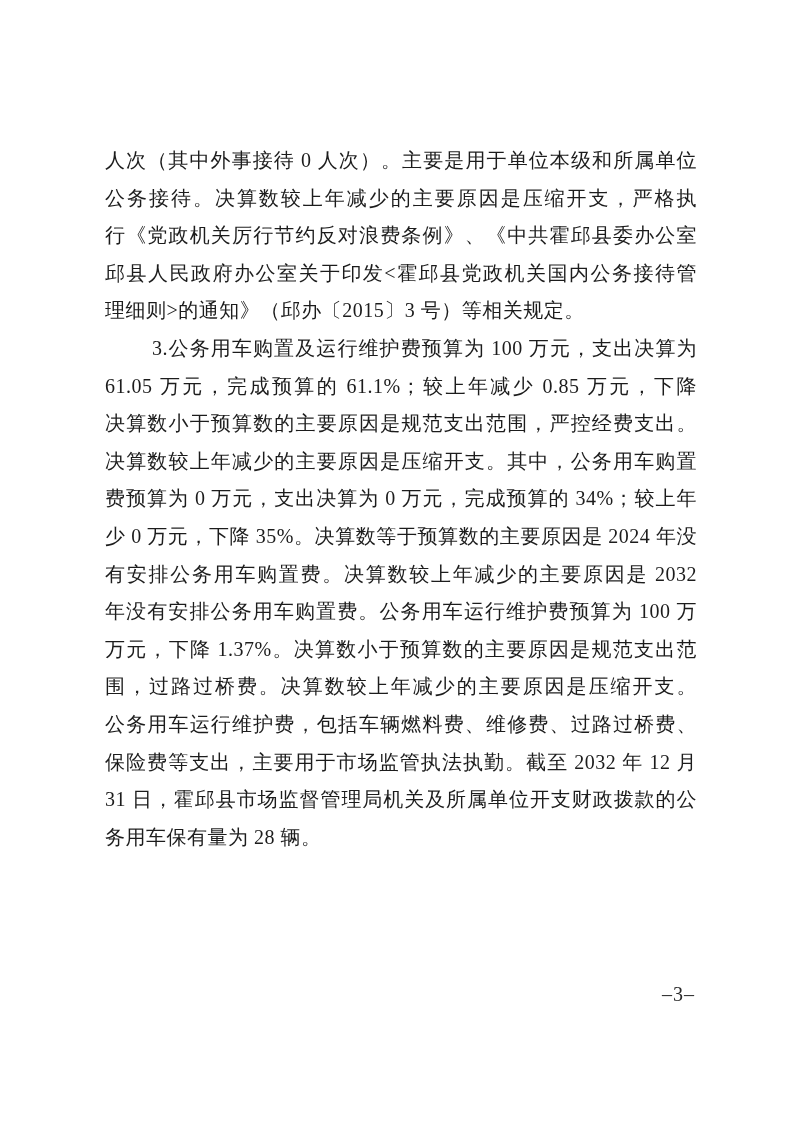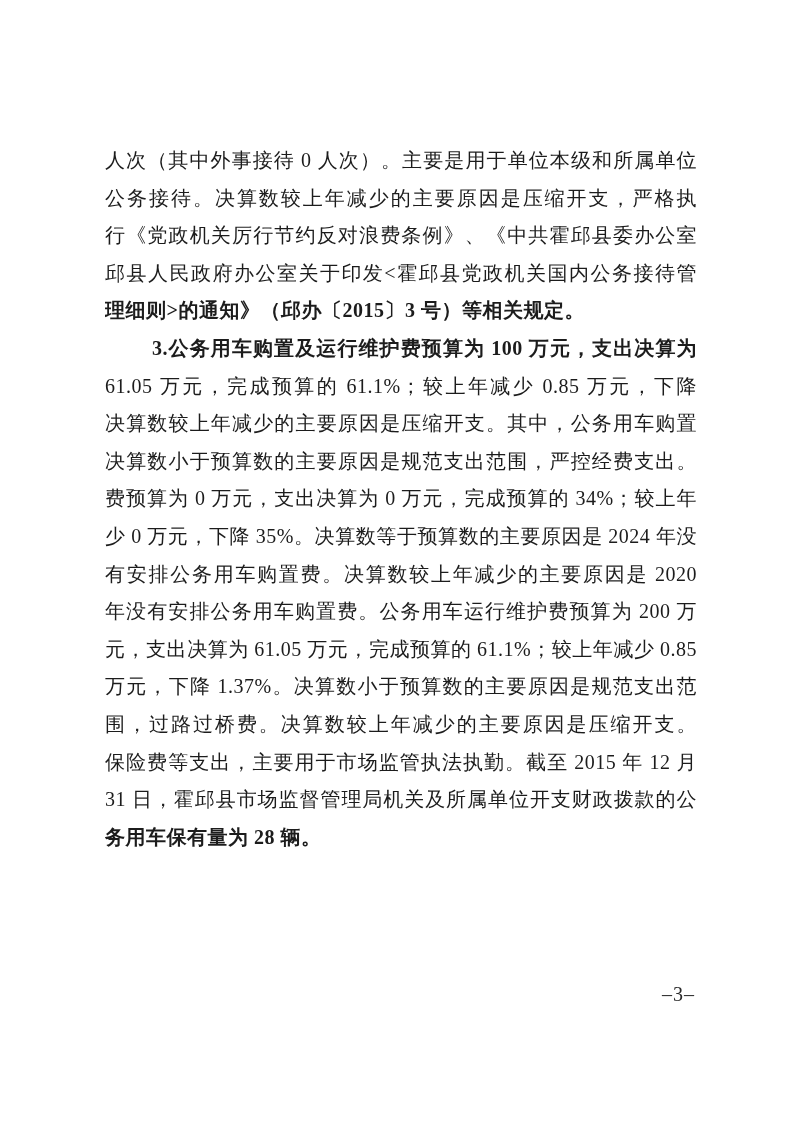--- a/index.html
+++ b/index.html
@@ -31,25 +31,23 @@
     line-height: 37.6px;
     font-size: 20px;
     letter-spacing: 0.5px;
     text-align: justify;
     text-align-last: justify;
     white-space: normal;
     overflow: hidden;
   }
   .line.lastline {
     text-align-last: left;
-    font-weight: bold;
   }
   .line.indent {
     text-indent: 47px;
-    font-weight: bold;
   }
   .page-number {
     position: absolute;
     top: 983px;
     right: 98px;
     font-size: 20px;
     letter-spacing: 1px;
     color: #2a2a2a;
   }
 </style>
@@ -61,28 +59,28 @@
       <div class="paragraph">
         <div class="line">人次（其中外事接待 0 人次）。主要是用于单位本级和所属单位的</div>
         <div class="line">公务接待。决算数较上年减少的主要原因是压缩开支，严格执</div>
         <div class="line">行《党政机关厉行节约反对浪费条例》、《中共霍邱县委办公室 霍</div>
         <div class="line">邱县人民政府办公室关于印发&lt;霍邱县党政机关国内公务接待管</div>
         <div class="line lastline">理细则&gt;的通知》（邱办〔2015〕3 号）等相关规定。</div>
       </div>
       <div class="paragraph">
         <div class="line indent">3.公务用车购置及运行维护费预算为 100 万元，支出决算为</div>
         <div class="line">61.05 万元，完成预算的 61.1%；较上年减少 0.85 万元，下降 1.37%。</div>
+        <div class="line">决算数小于预算数的主要原因是规范支出范围，严控经费支出。</div>
         <div class="line">决算数较上年减少的主要原因是压缩开支。其中，公务用车购置</div>
-        <div class="line">决算数小于预算数的主要原因是规范支出范围，严控经费支出。</div>
         <div class="line">费预算为 0 万元，支出决算为 0 万元，完成预算的 34%；较上年减</div>
         <div class="line">少 0 万元，下降 35%。决算数等于预算数的主要原因是 2024 年没</div>
-        <div class="line">有安排公务用车购置费。决算数较上年减少的主要原因是 2020</div>
-        <div class="line">年没有安排公务用车购置费。公务用车运行维护费预算为 200 万</div>
-        <div class="line">元，支出决算为 61.05 万元，完成预算的 61.1%；较上年减少 0.85</div>
+        <div class="line">有安排公务用车购置费。决算数较上年减少的主要原因是 2032</div>
+        <div class="line">年没有安排公务用车购置费。公务用车运行维护费预算为 100 万</div>
         <div class="line">万元，下降 1.37%。决算数小于预算数的主要原因是规范支出范</div>
         <div class="line">围，过路过桥费。决算数较上年减少的主要原因是压缩开支。</div>
-        <div class="line">保险费等支出，主要用于市场监管执法执勤。截至 2015 年 12 月</div>
+        <div class="line">公务用车运行维护费，包括车辆燃料费、维修费、过路过桥费、</div>
+        <div class="line">保险费等支出，主要用于市场监管执法执勤。截至 2032 年 12 月</div>
         <div class="line">31 日，霍邱县市场监督管理局机关及所属单位开支财政拨款的公</div>
         <div class="line lastline">务用车保有量为 28 辆。</div>
       </div>
     </div>
   <div class="page-number">–3–</div>
 </div>
 
 </body></html>

